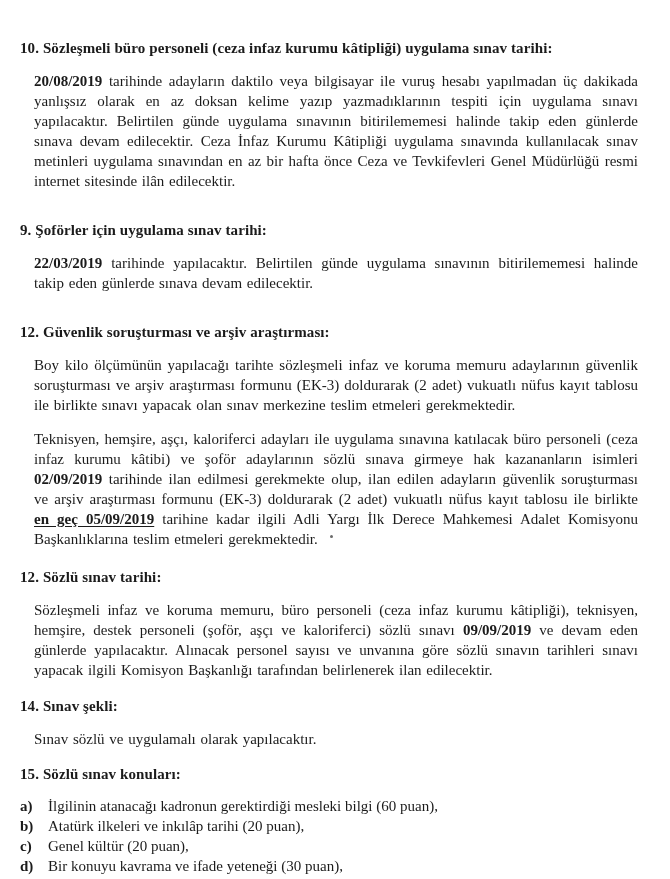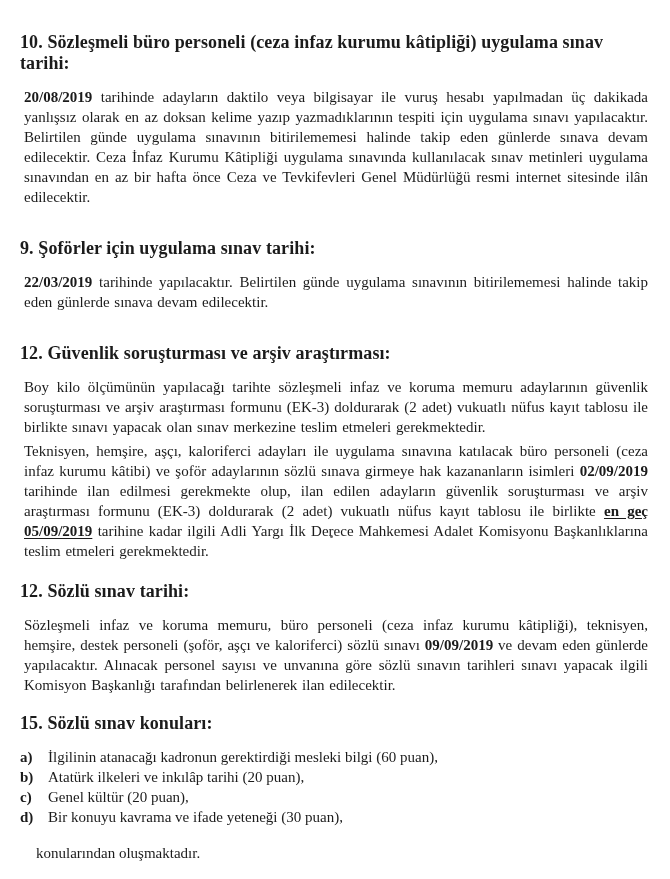--- a/index.html
+++ b/index.html
@@ -18,27 +18,27 @@
   }
   .doc {
     padding: 28px 18px 0 20px;
   }
   .sec { margin: 0 0 31px 0; }
   .sec-12 { margin-bottom: 20px; }
   .sec-13 { margin-bottom: 18px; }
   .sec-14 { margin-bottom: 17px; }
   .sec-15 { margin-bottom: 0; }
   .h {
-    font-size: 18px;
+    font-size: 15px;
     font-weight: bold;
-    margin: 4px 0 13px 0;
+    margin: 12px 0 13px 0;
     letter-spacing: 0.1px;
   }
   .p {
-    margin: 4px;
+    margin: 14px;
     text-align: justify;
     line-height: 20px;
     word-spacing: 1px;
   }
   .p + .p { margin-top: 0; }
   .run-b { font-weight: bold; }
   .run-u { text-decoration: underline; text-underline-offset: 2px; }
   .list { margin-top: 2px; }
   .li {
     display: flex;
@@ -82,20 +82,24 @@
     <h2 class="h">12. Güvenlik soruşturması ve arşiv araştırması:</h2>
     <p class="p"><span>Boy kilo ölçümünün yapılacağı tarihte sözleşmeli infaz ve koruma memuru adaylarının güvenlik soruşturması ve arşiv araştırması formunu (EK-3) doldurarak (2 adet) vukuatlı nüfus kayıt tablosu ile birlikte sınavı yapacak olan sınav merkezine teslim etmeleri gerekmektedir.</span></p>
     <p class="p"><span>Teknisyen, hemşire, aşçı, kaloriferci adayları ile uygulama sınavına katılacak büro personeli (ceza infaz kurumu kâtibi) ve şoför adaylarının sözlü sınava girmeye hak kazananların isimleri </span><span class="run-b">02/09/2019</span><span> tarihinde ilan edilmesi gerekmekte olup, ilan edilen adayların güvenlik soruşturması ve arşiv araştırması formunu (EK-3) doldurarak (2 adet) vukuatlı nüfus kayıt tablosu ile birlikte </span><span class="run-b run-u">en geç 05/09/2019</span><span> tarihine kadar ilgili Adli Yargı İlk Derece Mahkemesi Adalet Komisyonu Başkanlıklarına teslim etmeleri gerekmektedir.</span></p>
   </section>
 
   <section class="sec sec-13">
     <h2 class="h">12. Sözlü sınav tarihi:</h2>
     <p class="p"><span>Sözleşmeli infaz ve koruma memuru, büro personeli (ceza infaz kurumu kâtipliği), teknisyen, hemşire, destek personeli (şoför, aşçı ve kaloriferci) sözlü sınavı </span><span class="run-b">09/09/2019</span><span> ve devam eden günlerde yapılacaktır.  Alınacak personel sayısı ve unvanına göre sözlü sınavın tarihleri sınavı yapacak ilgili Komisyon Başkanlığı tarafından belirlenerek ilan edilecektir.</span></p>
   </section>
 
+  <section class="sec sec-14">
+    <h2 class="h">14. Sınav şekli:</h2>
+    <p class="p"><span>Sınav sözlü ve uygulamalı olarak yapılacaktır.</span></p>
+  </section>
 
   <section class="sec sec-15">
     <h2 class="h">15. Sözlü sınav konuları:</h2>
     <div class="list">
       <div class="li">
         <span class="li-marker">a)</span>
         <span class="li-text">İlgilinin atanacağı kadronun gerektirdiği mesleki bilgi (60 puan),</span>
       </div>
       <div class="li">
         <span class="li-marker">b)</span>

